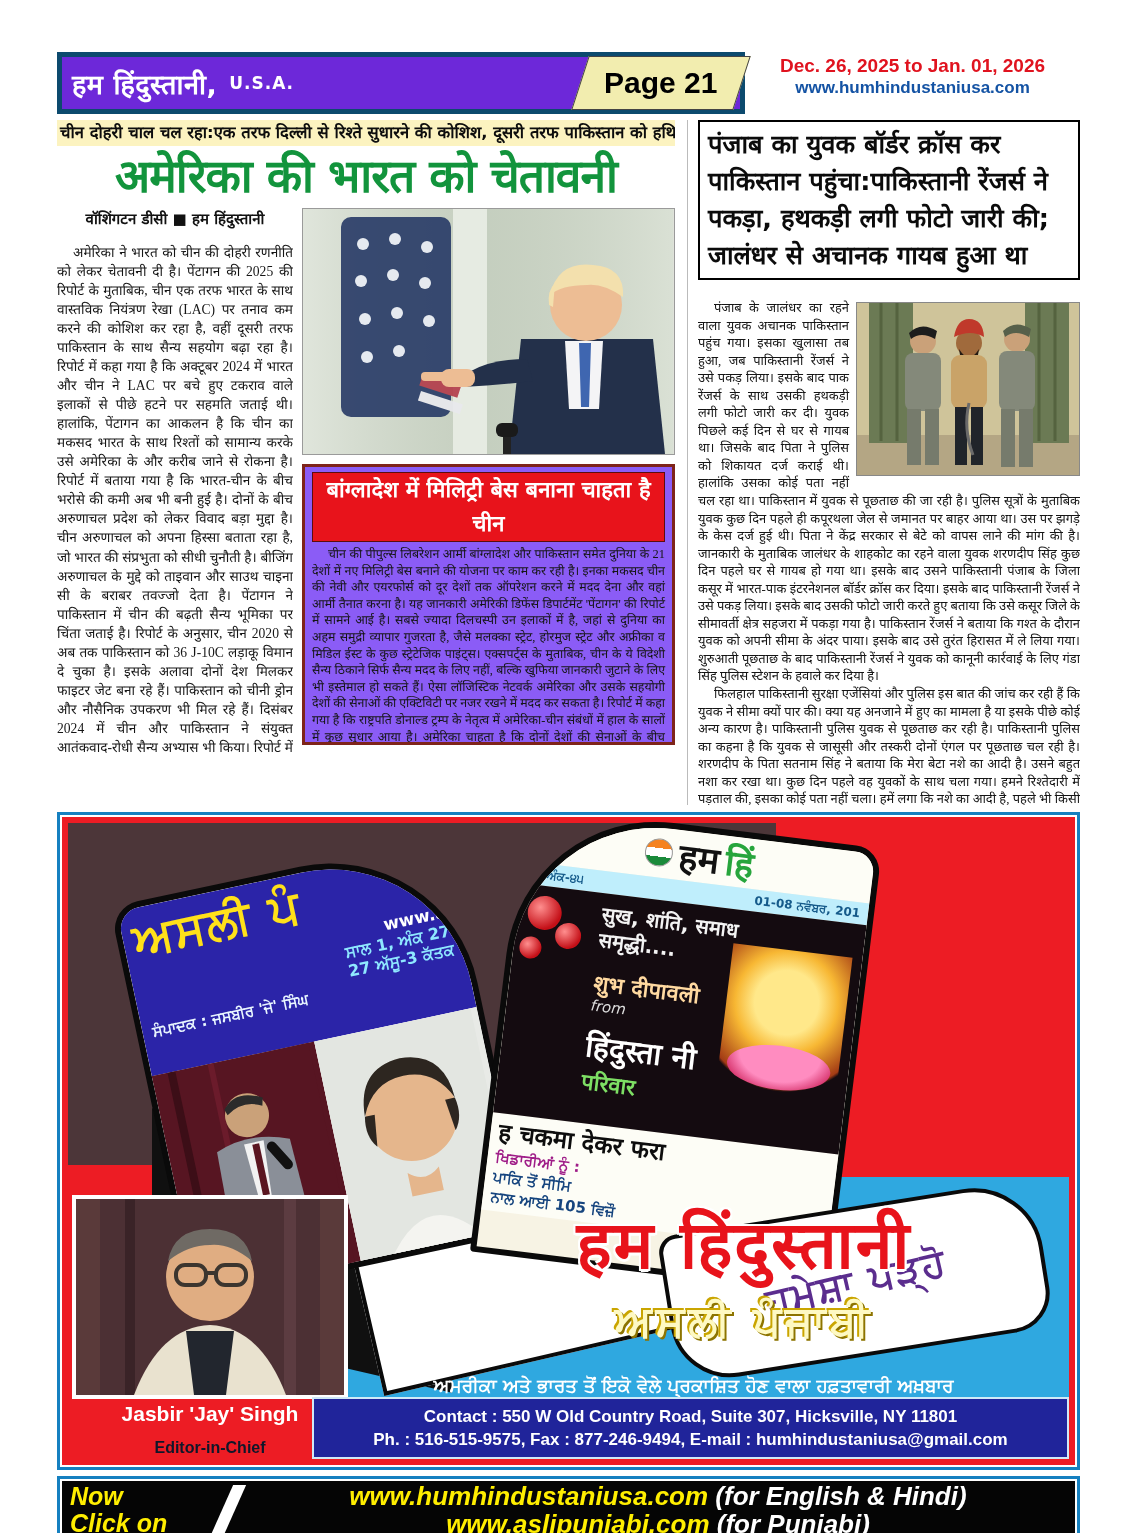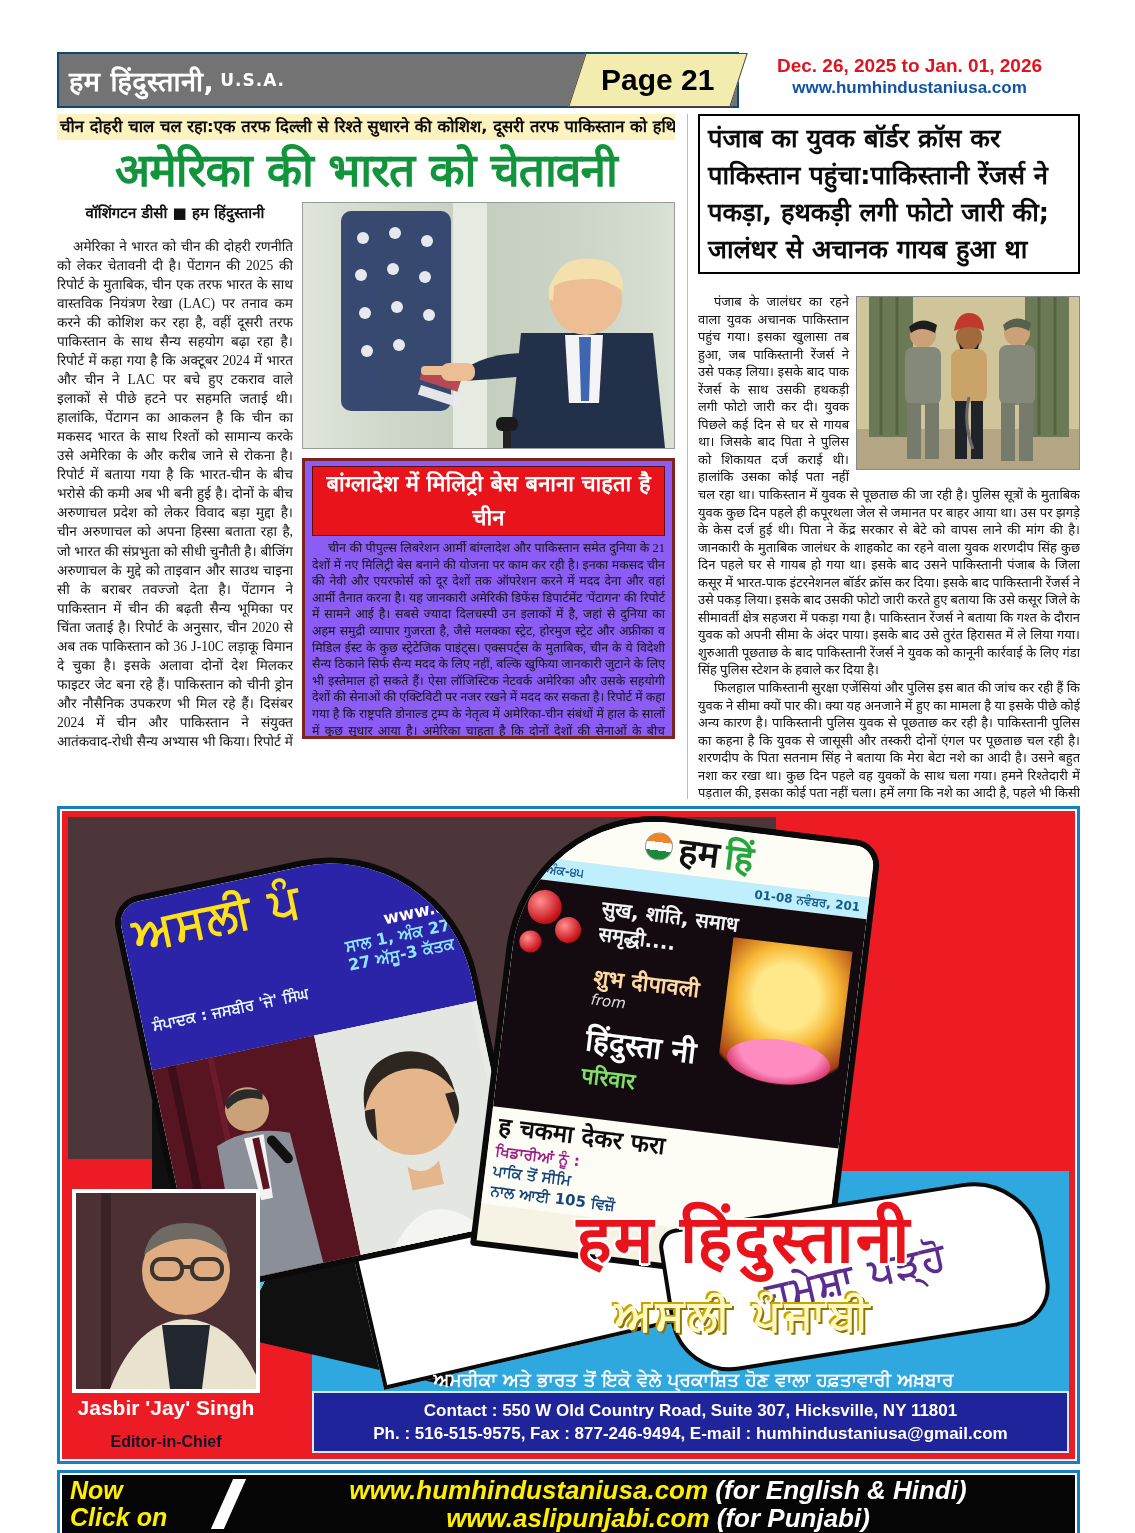--- a/index.html
+++ b/index.html
@@ -5,25 +5,25 @@
   html,body{margin:0;padding:0;}
   body{
     width:1135px;height:1533px;background:#ffffff;position:relative;
     font-family:"DejaVu Sans",sans-serif;color:#111;overflow:hidden;
   }
   .page{position:absolute;left:57px;top:52px;width:1023px;}
 
   
   .hdr{display:flex;align-items:flex-start;}
   .hdr-green{
-    flex:0 0 678px;height:52px;background:#737373;border:2px solid #0c4a6e;
+    flex:0 0 678px;height:52px;background:#6d28d9;border:5px solid #0c4a6e;
     display:flex;align-items:center;position:relative;color:#fff;
   }
   .masthead{font-size:27px;font-weight:bold;margin-left:10px;letter-spacing:.5px;}
-  .masthead-usa{font-size:17px;font-weight:bold;margin-left:6px;letter-spacing:1px;}
+  .masthead-usa{font-size:17px;font-weight:bold;margin-left:12px;letter-spacing:1px;}
   .page-tab{
     position:absolute;right:-2px;top:-1px;height:52px;width:160px;background:#f2edaf;
     transform:skewX(-18deg);border:1px solid #444;display:flex;align-items:center;justify-content:center;
   }
   .page-tab span{transform:skewX(18deg);font-size:30px;font-weight:800;color:#000;
     font-family:"Liberation Sans",sans-serif;}
   .hdr-right{flex:1;text-align:center;padding-top:2px;font-family:"Liberation Sans",sans-serif;}
   .hdr-date{color:#e0131f;font-weight:800;font-size:19px;line-height:23px;}
   .hdr-site{color:#1453a4;font-weight:800;font-size:17px;line-height:21px;}
 
@@ -139,21 +139,21 @@
   }
   .ad-tagline{position:absolute;left:262px;right:12px;top:560px;z-index:5;text-align:center;
     color:#fff;font-weight:800;font-size:18.5px;}
   .ad-contact{
     position:absolute;left:252px;right:8px;bottom:8px;height:58px;background:#20249a;
     border:2px solid #cfe9f7;z-index:6;display:flex;flex-direction:column;justify-content:center;
     text-align:center;color:#fff;font-family:"Liberation Sans",sans-serif;font-weight:800;
   }
   .ad-contact .l1{font-size:17px;line-height:23px;}
   .ad-contact .l2{font-size:17px;line-height:23px;}
-  .ed-box{position:absolute;left:12px;bottom:10px;width:188px;z-index:6;text-align:center;}
+  .ed-box{position:absolute;left:12px;bottom:10px;width:276px;z-index:6;text-align:center;}
   .ed-photo{border:4px solid #fff;background:#5a3a3a;height:196px;overflow:hidden;}
   .ed-name{color:#fff;font-weight:800;font-size:21px;font-family:"Liberation Sans",sans-serif;
     margin-top:3px;line-height:24px;}
   .ed-title{color:#0f172a;font-weight:800;font-size:16px;font-family:"Liberation Sans",sans-serif;line-height:19px;margin-top:12px;}
 
   
   .bottom-bar{
     margin-top:6px;height:62px;background:#050505;border:3px solid #1580c0;
     box-shadow:inset 0 0 0 2px #fff;display:flex;align-items:center;padding:0 10px;
     font-family:"Liberation Sans",sans-serif;font-style:italic;font-weight:800;

